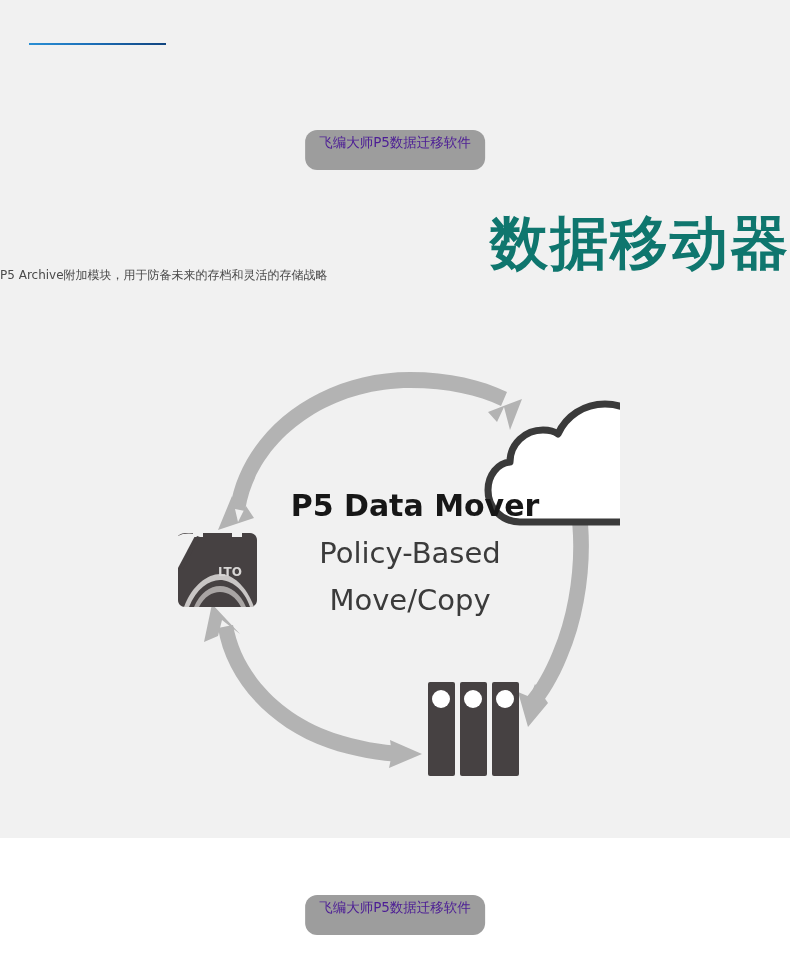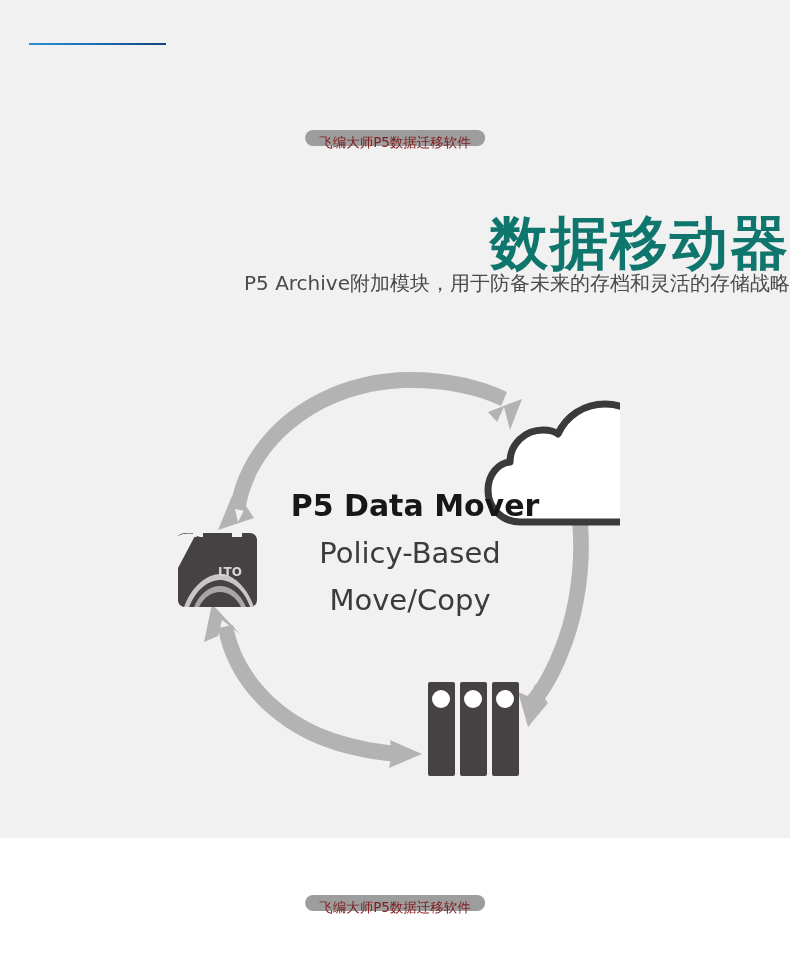--- a/index.html
+++ b/index.html
@@ -51,25 +51,25 @@
     left: 1px;
     top: 31px;
     width: 137px;
     height: 2px;
     background: linear-gradient(90deg, #2a8fd4 0%, #1c6fb8 45%, #11447f 100%);
   }
 
   
   .badge-pill {
     position: absolute;
-    height: 16px;
+    height: 40px;
     line-height: 24px;
     border-radius: 12px;
     background: #9d9d9d;
-    color: #7f1d1d;
+    color: #4c1d95;
     font-size: 13.5px;
     padding: 0 14px;
     white-space: nowrap;
     font-family: "DejaVu Sans", "Liberation Sans", sans-serif;
   }
   .badge-hero {
     left: 50%;
     transform: translateX(-50%);
     top: 130px;
   }
@@ -88,22 +88,22 @@
     line-height: 72px;
     font-family: "DejaVu Sans", "Liberation Sans", sans-serif;
   }
 
   
   .subtitle {
     position: absolute;
     left: 0;
     top: 251px;
     width: 790px;
-    text-align: right;
-    font-size: 20px;
+    text-align: left;
+    font-size: 12px;
     color: #4a4a4a;
     line-height: 24px;
     font-family: "DejaVu Sans", "Liberation Sans", sans-serif;
   }
 
   
   .diagram-wrap {
     position: absolute;
     left: 170px;
     top: 348px;

